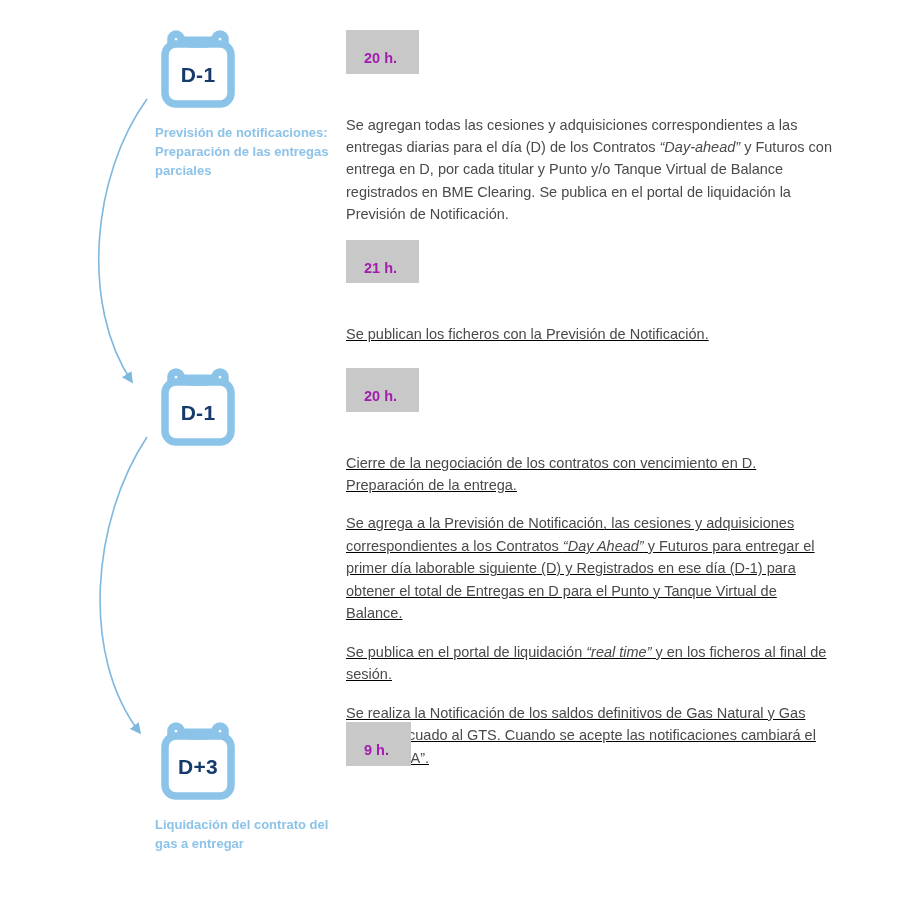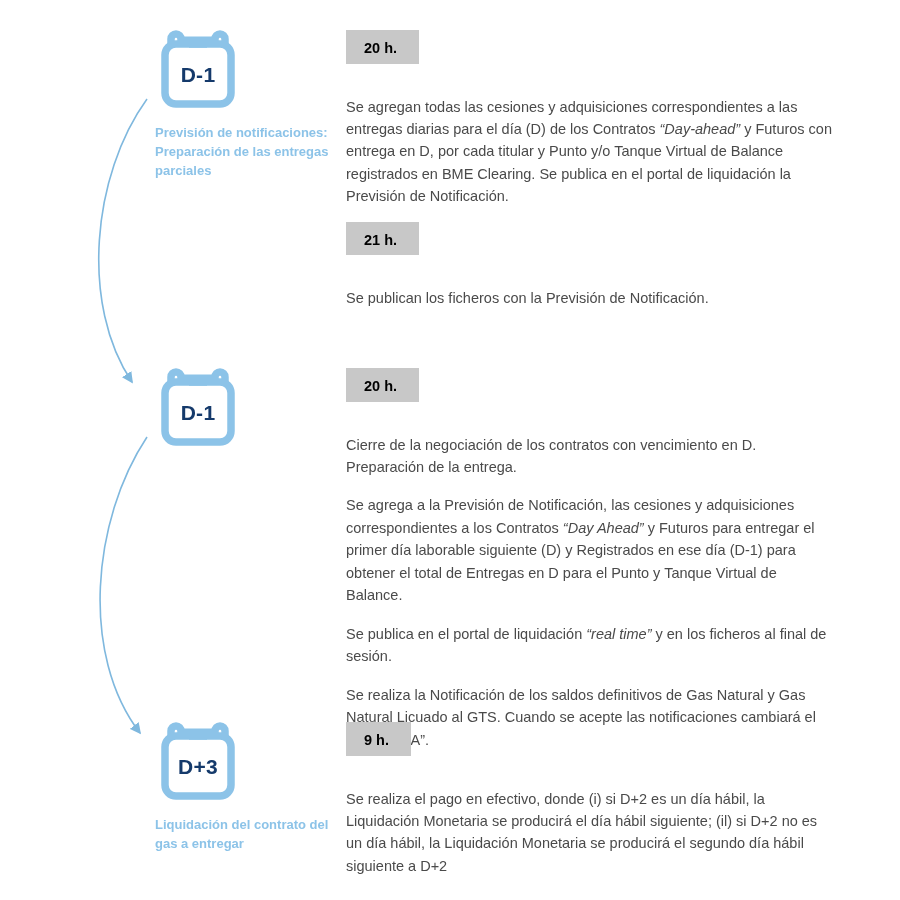--- a/index.html
+++ b/index.html
@@ -86,26 +86,26 @@
     width: 175px;
   }
   .stage-caption em {
     font-style: italic;
   }
 
   
   .time-badge {
     display: inline-block;
     background: #c8c8c8;
-    color: #000000;
+    color: #a21caf;
     font-size: 14.5px;
     font-weight: bold;
-    padding: 11px 22px 8px 18px;
+    padding: 21px 22px 8px 18px;
     line-height: 1;
-    margin-bottom: 16px;
+    margin-bottom: 24px;
   }
 
   
   .para {
     font-size: 14.5px;
     line-height: 1.55;
     color: #4a4a4a;
     margin: 16px 0 16px 0;
     max-width: 490px;
   }
@@ -113,20 +113,21 @@
     margin-bottom: 0;
   }
   .para em {
     font-style: italic;
   }
   .block {
     margin-bottom: 14px;
   }
   .block:last-child {
     margin-bottom: 0;
+    text-decoration: underline;
   }
 </style>
 </head>
 <body>
 
 <div id="timeline">
 
   <svg class="arrows-layer" viewBox="0 0 900 900" width="900" height="900">
     <defs>
       <marker id="ah" viewBox="0 0 10 10" refX="8.5" refY="5" markerWidth="7" markerHeight="7" orient="auto-start-reverse">
@@ -184,17 +185,17 @@
                    M 34 14 L 52 14
                    M 60 14 L 60 9 A 5 5 0 0 1 70 9 L 70 14" fill="none" stroke="#8cc3e8" stroke-width="7.5" stroke-linecap="butt"></path>
           <rect x="10" y="14" width="66" height="60" rx="11" ry="11" fill="none" stroke="#8cc3e8" stroke-width="7.5"></rect>
           <path d="M 26 10.25 L 60 10.25" fill="none" stroke="#8cc3e8" stroke-width="7.5"></path>
         </svg>
         <div class="cal-label">D+3</div>
       </div>
       <div class="stage-caption"><span>Liquidación del contrato del gas a entregar</span></div>
     </div>
     <div class="stage-right">
-        <div class="block"><div class="time-badge">9 h.</div><p class="para"><span>Se realiza el pago en efectivo, donde (i) si D+2 es un día hábil, la Liquidación Monetaria se producirá el día hábil siguiente; (il) si D+2 no es un día hábil, la Liquidación Monetaria se producirá el segundo día hábil siguiente a D+2</span></p></div>
+        <div class="block"><div class="time-badge">9 h.</div></div>
       </div>
   </div>
 
 </div>
 
 </body></html>

